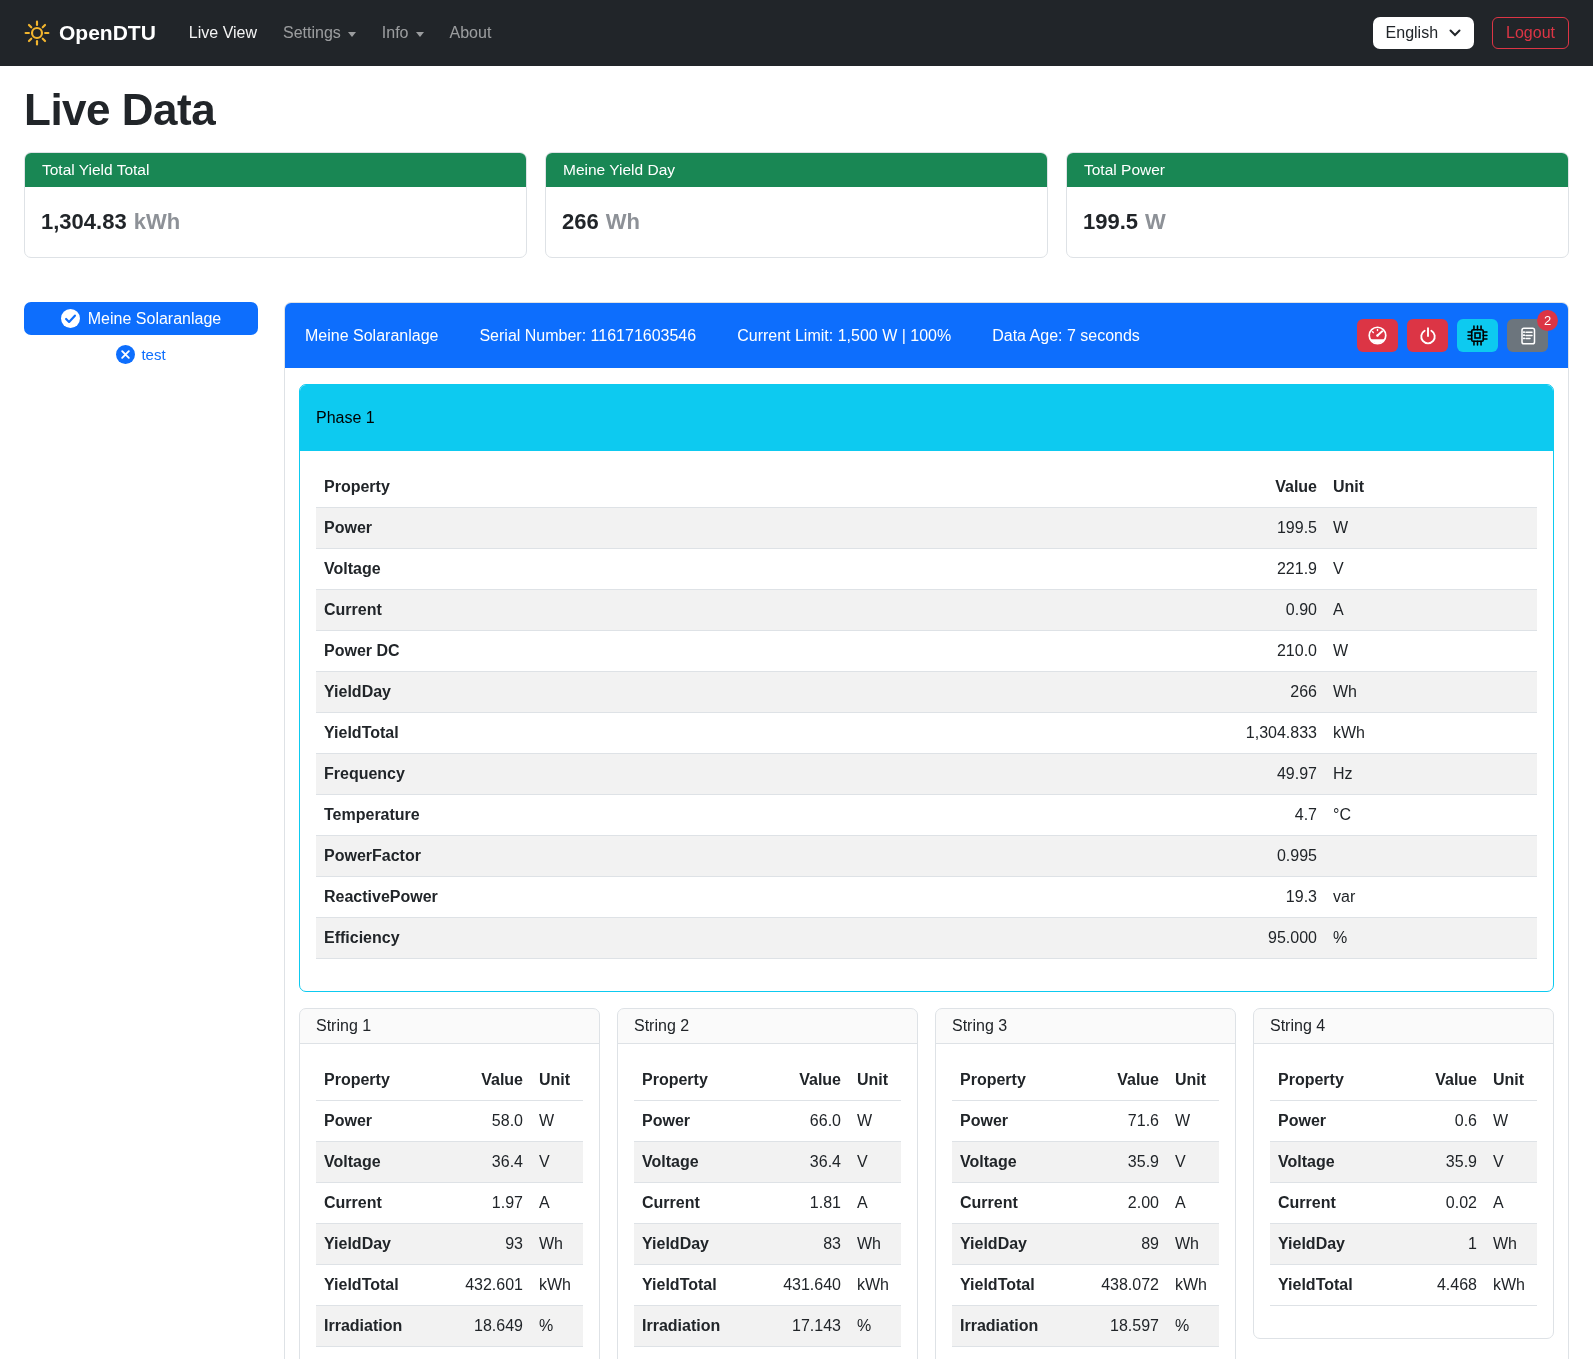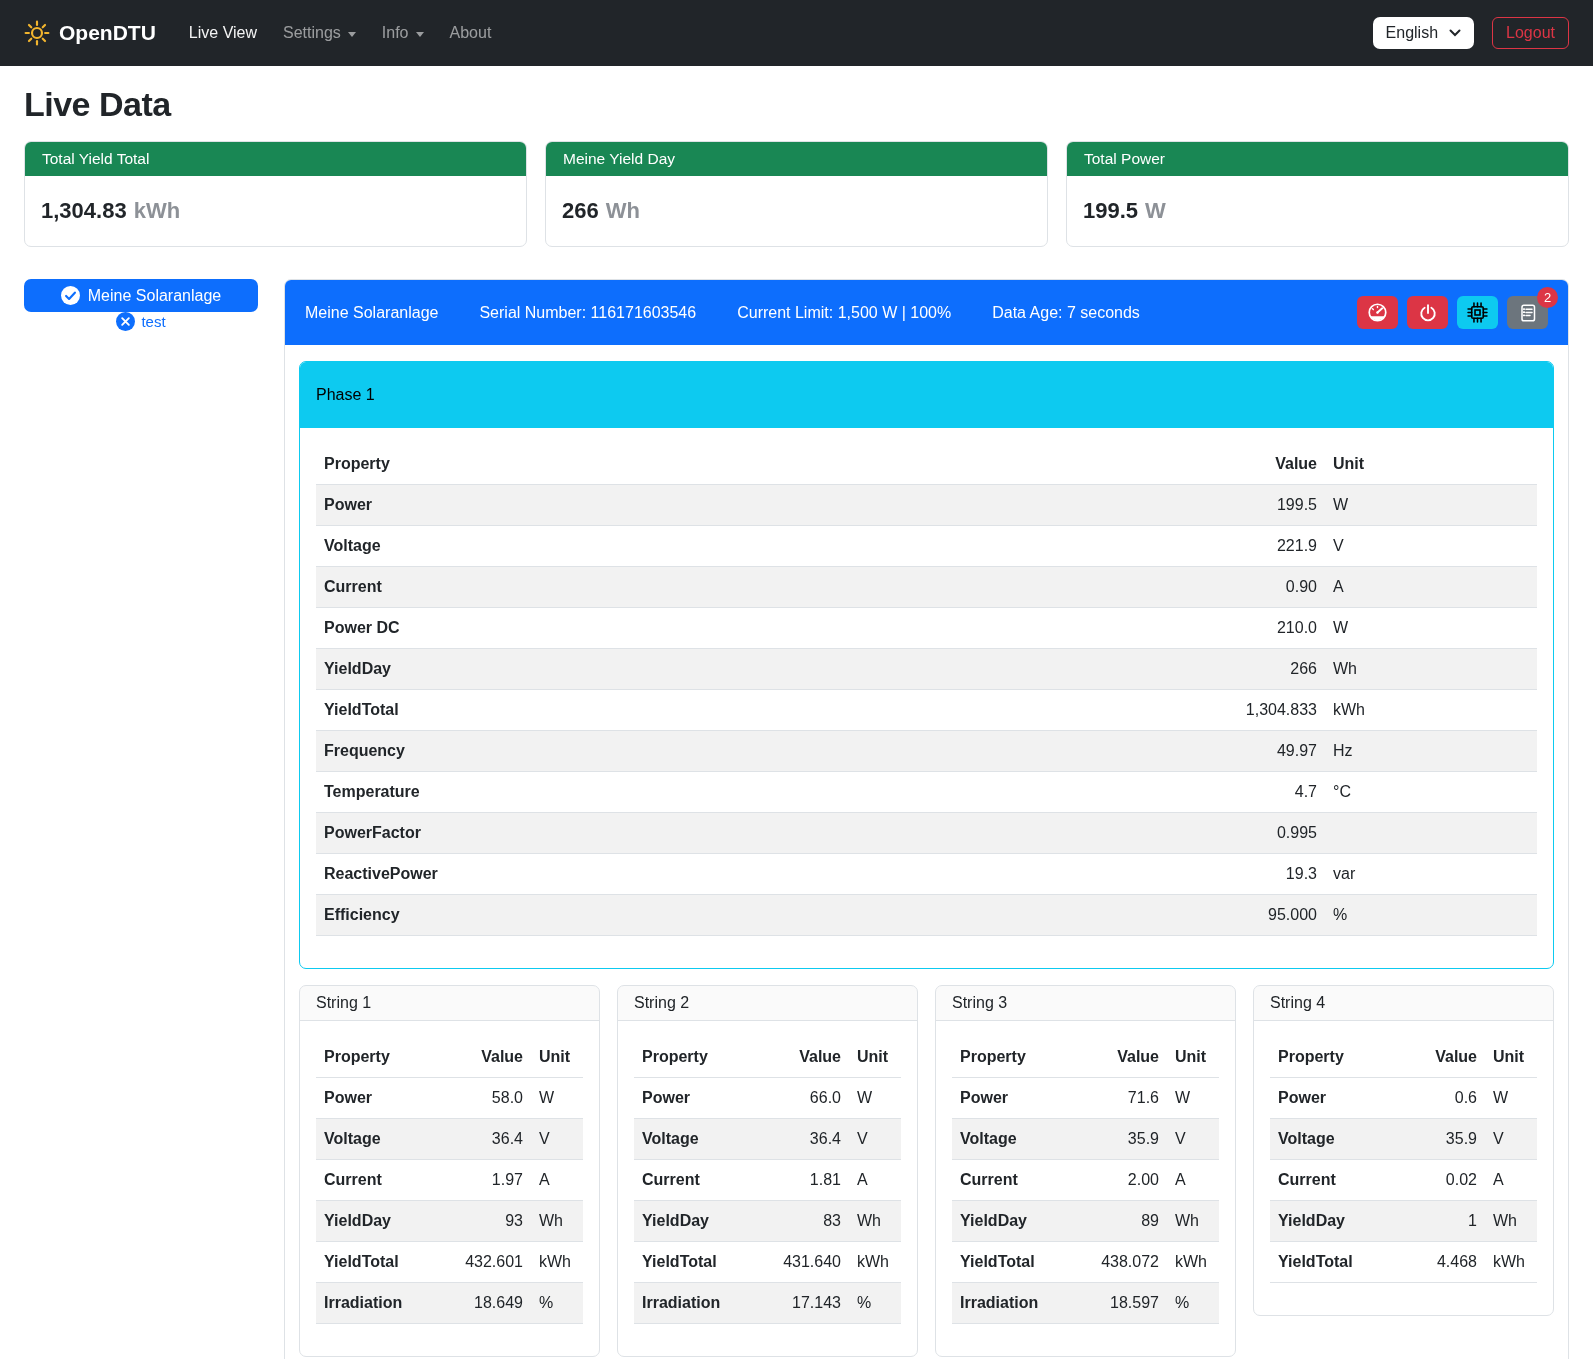--- a/index.html
+++ b/index.html
@@ -14,31 +14,31 @@
   .brand { display:flex; align-items:center; gap:9px; color:#fff; font-size:21px; font-weight:700; margin-right:20px; cursor:pointer; }
   .nav-links { display:flex; align-items:center; }
   .nav-link { color:rgba(255,255,255,.55); font-size:16px; padding:8px 13px; cursor:pointer; display:flex; align-items:center; gap:7px; text-decoration:none; }
   .nav-link.active { color:rgba(255,255,255,.95); }
   .caret { width:0; height:0; border-left:4.5px solid transparent; border-right:4.5px solid transparent; border-top:5px solid currentColor; margin-top:2px; }
   .nav-right { margin-left:auto; display:flex; align-items:center; gap:18px; }
   .lang-select { background:#fff; color:#212529; border-radius:7px; padding:7px 13px; font-size:16px; display:flex; align-items:center; gap:11px; cursor:pointer; border:none; }
   .logout-btn { background:transparent; border:1px solid #dc3545; color:#dc3545; border-radius:6px; padding:6px 13px; font-size:16px; cursor:pointer; }
   
   .container { padding:0 24px; }
-  .page-title { font-size:34px; font-weight:700; margin:19px 0 17px; letter-spacing:-0.5px; }
-  .summary-row { display:grid; grid-template-columns:repeat(3,1fr); gap:18px; margin-bottom:32px; }
+  .page-title { font-size:44px; font-weight:700; margin:19px 0 17px; letter-spacing:-0.5px; }
+  .summary-row { display:grid; grid-template-columns:repeat(3,1fr); gap:18px; margin-bottom:44px; }
   .card { background:#fff; border:1px solid #dee2e6; border-radius:7px; }
   .summary-card .card-header { background:#198754; color:#fff; border-radius:6px 6px 0 0; padding:8px 17px; font-size:15.5px; }
   .summary-card .card-body { padding:22px 16px; text-align:left; font-size:22px; font-weight:700; }
   .summary-card .unit { color:#8d9197; margin-left:7px; }
   
   .main-row { display:flex; gap:26px; align-items:flex-start; }
   .sidebar { width:234px; flex-shrink:0; }
   .inverter-select-btn { width:100%; background:#0d6efd; border:none; color:#fff; font-size:16px; border-radius:7px; padding:7px 10px; display:flex; align-items:center; justify-content:center; gap:8px; cursor:pointer; }
-  .test-link { display:flex; align-items:center; justify-content:center; gap:6px; color:#0d6efd; font-size:15px; margin-top:0; cursor:pointer; }
+  .test-link { display:flex; align-items:center; justify-content:center; gap:6px; color:#0d6efd; font-size:15px; margin-top:10px; cursor:pointer; }
   
   .inverter-card { flex:1; border:1px solid #dee2e6; border-radius:7px; }
   .inverter-header { background:#0d6efd; color:#fff; border-radius:6px 6px 0 0; padding:16px 20px; display:flex; align-items:center; gap:41px; font-size:16px; }
   .header-actions { margin-left:auto; display:flex; gap:9px; }
   .icon-btn { width:41px; height:33px; border:none; border-radius:6px; display:flex; align-items:center; justify-content:center; cursor:pointer; position:relative; }
   .icon-btn.danger { background:#dc3545; }
   .icon-btn.info-bg { background:#0dcaf0; }
   .icon-btn.secondary { background:#6c757d; }
   .count-badge { position:absolute; top:-9px; right:-10px; width:21px; height:21px; border-radius:50%; background:#dc3545; color:#fff; font-size:13px; display:flex; align-items:center; justify-content:center; }
   .inverter-body { padding:16px 14px; }

